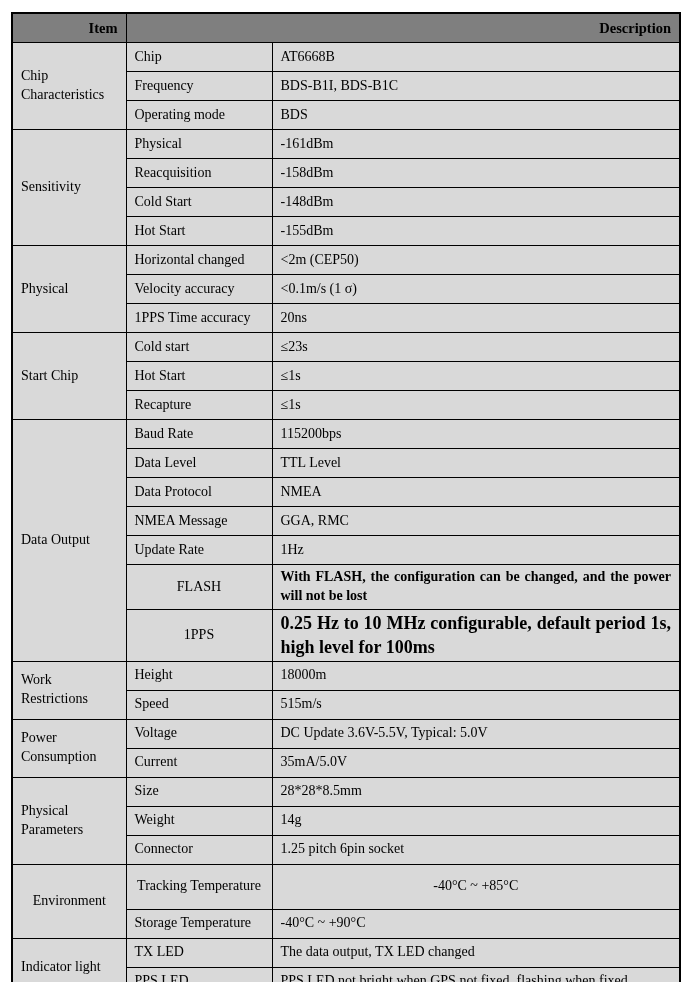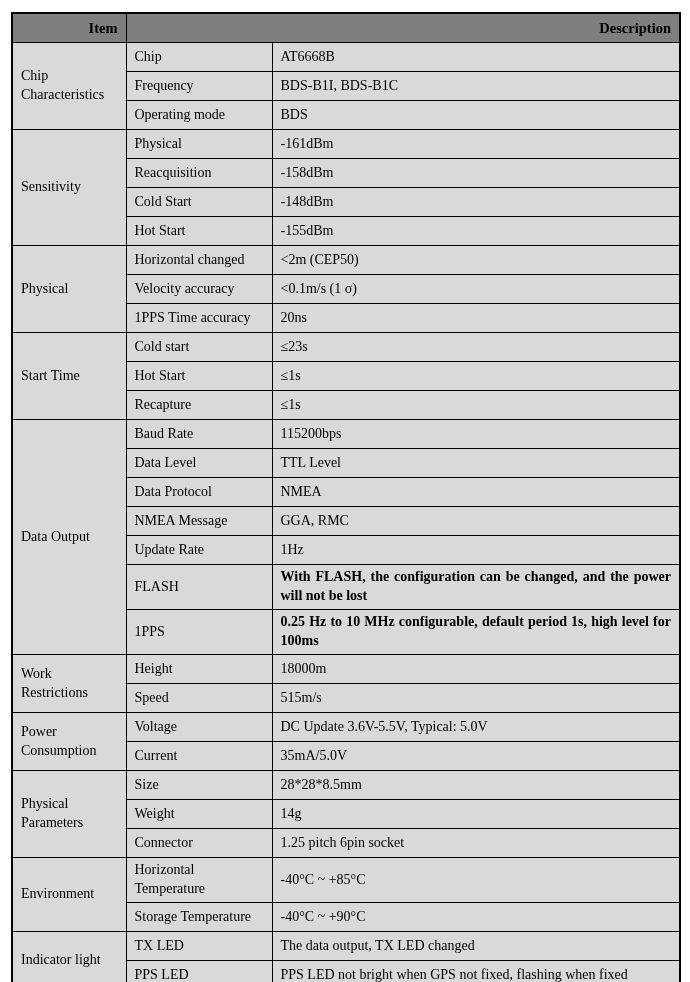--- a/index.html
+++ b/index.html
@@ -39,24 +39,24 @@
     text-align: right;
     font-weight: bold;
     height: 26px;
     font-size: 14.5px;
   }
   .spec-table td {
     background: #d9d9d9;
     height: 26px; 
     line-height: 1.35;
   }
-  tr.tall td { height: 42px; }
+  tr.tall td { height: 42px; text-align: center; }
   td.item-cell { background: #d9d9d9; }
   td.value-cell.justify { text-align: justify; font-weight: bold; }
-  td.value-cell.small { font-size: 14px; }
+  td.value-cell.small { font-size: 18px; }
 </style>
 </head>
 <body>
 
 <div class="page">
   <table class="spec-table">
     <colgroup>
       <col style="width:114px">
       <col style="width:146px">
       <col style="width:408px">
@@ -105,21 +105,21 @@
         </tr>
         <tr>
           <td class="name-cell">Velocity accuracy</td>
           <td class="value-cell">&lt;0.1m/s (1 σ)</td>
         </tr>
         <tr>
           <td class="name-cell">1PPS Time accuracy</td>
           <td class="value-cell">20ns</td>
         </tr>
         <tr>
-          <td class="item-cell" rowspan="3">Start Time</td>
+          <td class="item-cell" rowspan="3">Start Chip</td>
           <td class="name-cell">Cold start</td>
           <td class="value-cell">≤23s</td>
         </tr>
         <tr>
           <td class="name-cell">Hot Start</td>
           <td class="value-cell">≤1s</td>
         </tr>
         <tr>
           <td class="name-cell">Recapture</td>
           <td class="value-cell">≤1s</td>
@@ -179,21 +179,21 @@
         <tr>
           <td class="name-cell">Weight</td>
           <td class="value-cell">14g</td>
         </tr>
         <tr>
           <td class="name-cell">Connector</td>
           <td class="value-cell">1.25 pitch 6pin socket</td>
         </tr>
         <tr class="tall">
           <td class="item-cell" rowspan="2">Environment</td>
-          <td class="name-cell">Horizontal Temperature</td>
+          <td class="name-cell">Tracking Temperature</td>
           <td class="value-cell">-40°C ~ +85°C</td>
         </tr>
         <tr>
           <td class="name-cell">Storage Temperature</td>
           <td class="value-cell">-40°C ~ +90°C</td>
         </tr>
         <tr>
           <td class="item-cell" rowspan="2">Indicator light</td>
           <td class="name-cell">TX LED</td>
           <td class="value-cell">The data output, TX LED changed</td>

